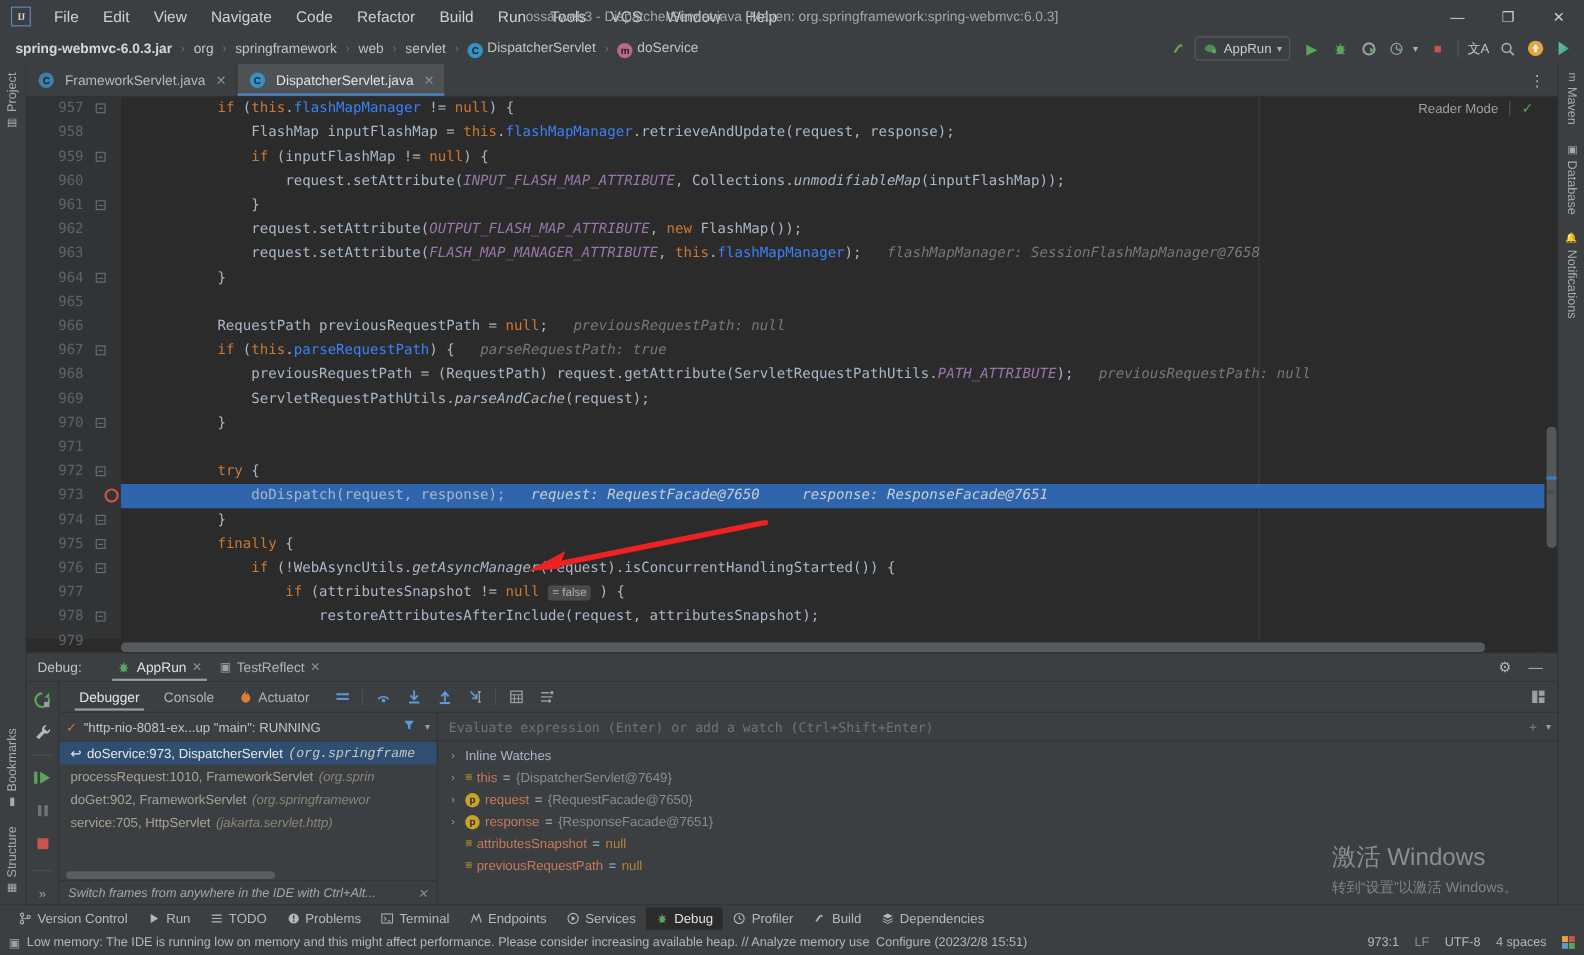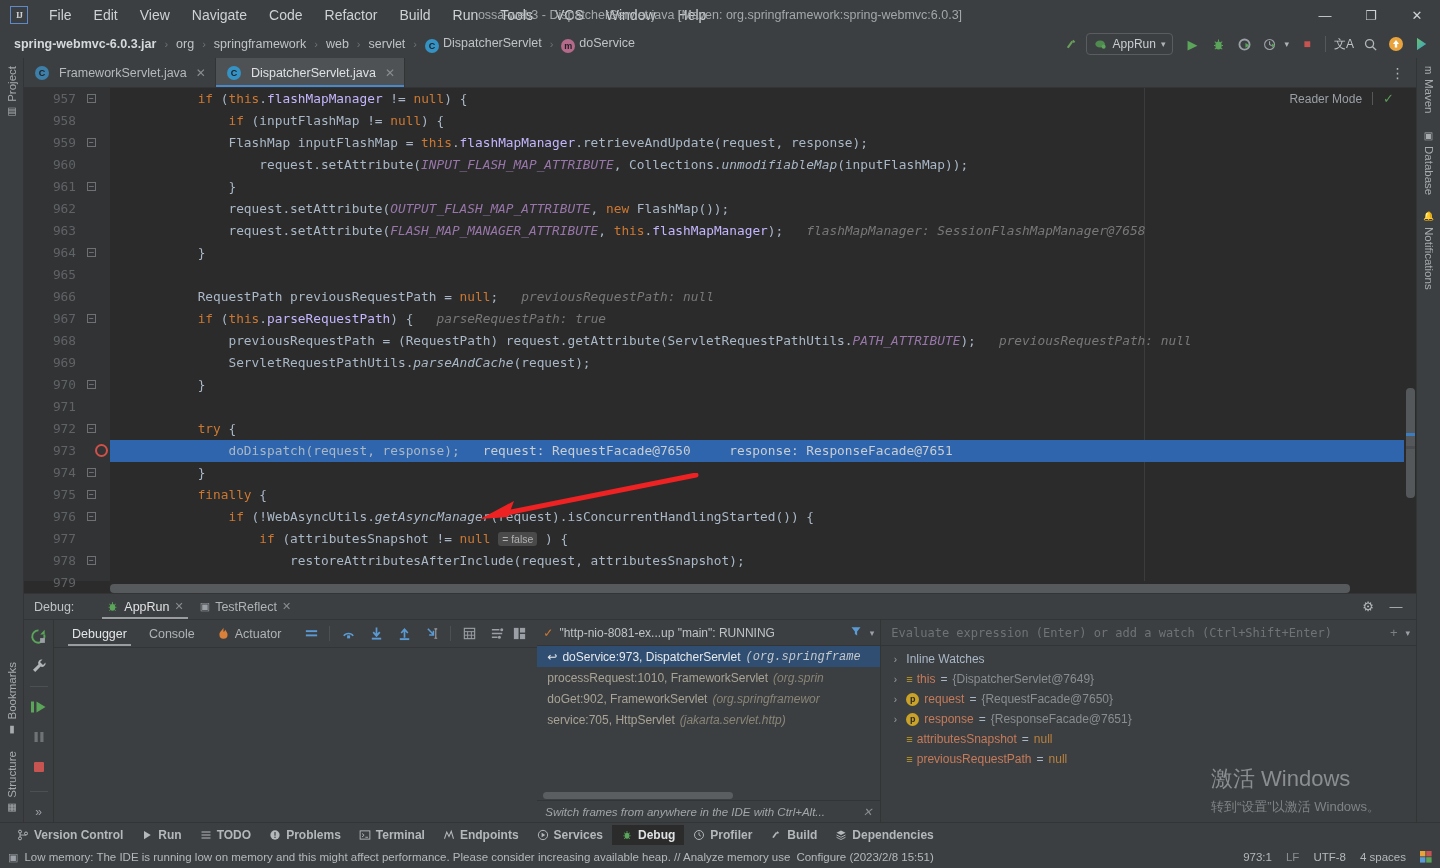--- a/index.html
+++ b/index.html
@@ -130,26 +130,26 @@
   }
   .code-lines { flex: 1 1 auto; position: relative; background: #2b2b2b; overflow: hidden; }
   .cl { height: 22px; white-space: pre; padding-left: 26px; position: relative; }
   .cl.hl { background: #2f65ac; }
   .margin-line {
     position: absolute; top: 0; bottom: 0; left: 1034px; width: 1px; background: #3a3d3f;
   }
   
   .kw   { color: #cc7832; }
   .cmt  { color: #808080; }
-  .fld  { color: #c4b5fd; }
+  .fld  { color: #3b82f6; }
   .stat { color: #9876aa; font-style: italic; }
   .mthi { color: #a9b7c6; font-style: italic; }
   .txt  { color: #a9b7c6; }
   .hint { color: #787878; font-style: italic; }
-  .hintw{ color: #c8cdd2; }
+  .hintw{ color: #c8cdd2; font-style: italic; }
   .inlay {
     background: #4a4a4a; color: #b0b0b0; font-size: 10.5px; font-style: normal;
     border-radius: 3px; padding: 1px 4px; font-family: "Liberation Sans", sans-serif;
   }
   .red-arrow { position: absolute; left: 450px; top: 385px; pointer-events: none; z-index: 6; }
   .hscroll {
     position: absolute; left: 86px; right: 18px; bottom: 0px; height: 9px; background: #2b2b2b;
   }
   .hscroll .thumb { height: 9px; width: 1240px; background: #565a5c; border-radius: 4px; }
   .vscroll-track {
@@ -172,21 +172,21 @@
   .dh-tab.active { color: #dfe1e3; }
   .dh-tab.active::after { content:""; position:absolute; left:4px; right:4px; bottom:-1px; height:2px; background:#9a9da0; }
   .dh-right { margin-left: auto; display: flex; align-items: center; gap: 4px; padding-right: 8px; }
 
   .debug-main { flex: 1 1 auto; display: flex; min-height: 0; }
   .dbg-left-strip {
     width: 30px; flex: 0 0 30px; background: #3c3f41; display: flex; flex-direction: column;
     align-items: center; padding-top: 6px; gap: 10px; border-right: 1px solid #323436;
   }
   .dbg-ico { width: 20px; height: 20px; display: flex; align-items: center; justify-content: center; font-size: 14px; }
-  .dbg-content { flex: 1 1 auto; display: flex; flex-direction: row; min-width: 0; }
+  .dbg-content { flex: 1 1 auto; display: flex; flex-direction: column; min-width: 0; }
   .dbg-tabs {
     height: 28px; flex: 0 0 28px; display: flex; align-items: center; gap: 2px; padding-left: 8px;
     border-bottom: 1px solid #323436;
   }
   .dtab { padding: 4px 10px; font-size: 12.5px; color: #b0b3b6; position: relative; }
   .dtab.active { color: #e3e5e7; }
   .dtab.active::after { content:""; position:absolute; left:6px; right:6px; bottom:-1px; height:2px; background:#9a9da0; }
   .dtab-icons { display: flex; align-items: center; gap: 8px; margin-left: 8px; }
   .dtb { width: 20px; height: 20px; display:flex; align-items:center; justify-content:center; font-size: 13px; color: #6aa3d5; }
   .dtabs-right { margin-left: auto; padding-right: 8px; display: flex; align-items: center; }
@@ -236,21 +236,21 @@
   .watermark {
     position: absolute; right: 60px; bottom: 52px; text-align: left; color: #7f8285;
     pointer-events: none; z-index: 8;
   }
   .watermark .w1 { font-size: 22px; color: #8b8e91; }
   .watermark .w2 { font-size: 13px; color: #808386; margin-top: 4px; }
 
   
   .tool-bar {
     height: 24px; flex: 0 0 24px; background: #3c3f41; display: flex; align-items: center;
-    padding-left: 8px; gap: 0px; border-top: 1px solid #323436; font-weight: bold;
+    padding-left: 8px; gap: 0px; border-top: 1px solid #323436;
   }
   .tw {
     display: flex; align-items: center; gap: 5px; padding: 3px 9px; font-size: 12px; color: #b5b8bb;
     white-space: nowrap;
   }
   .tw.active { background: #2b2b2b; color: #dfe1e3; }
 
   
   .status-bar {
     height: 22px; flex: 0 0 22px; background: #3c3f41; display: flex; align-items: center;
@@ -443,22 +443,22 @@
               <div class="gln">974<span class="fold">–</span></div>
               <div class="gln">975<span class="fold">−</span></div>
               <div class="gln">976<span class="fold">−</span></div>
               <div class="gln">977</div>
               <div class="gln">978<span class="fold">−</span></div>
               <div class="gln">979</div>
             </div>
           <div class="code-lines" id="codelines">
             <div class="margin-line"></div>
           <div class="cl"><span class="txt">        </span><span class="kw">if</span><span class="txt"> (</span><span class="kw">this</span><span class="txt">.</span><span class="fld">flashMapManager</span><span class="txt"> != </span><span class="kw">null</span><span class="txt">) {</span></div>
+              <div class="cl"><span class="txt">            FlashMap inputFlashMap = </span><span class="kw">this</span><span class="txt">.</span><span class="fld">flashMapManager</span><span class="txt">.retrieveAndUpdate(request, response);</span></div>
               <div class="cl"><span class="txt">            </span><span class="kw">if</span><span class="txt"> (inputFlashMap != </span><span class="kw">null</span><span class="txt">) {</span></div>
-              <div class="cl"><span class="txt">            FlashMap inputFlashMap = </span><span class="kw">this</span><span class="txt">.</span><span class="fld">flashMapManager</span><span class="txt">.retrieveAndUpdate(request, response);</span></div>
               <div class="cl"><span class="txt">                request.setAttribute(</span><span class="stat">INPUT_FLASH_MAP_ATTRIBUTE</span><span class="txt">, Collections.</span><span class="mthi">unmodifiableMap</span><span class="txt">(inputFlashMap));</span></div>
               <div class="cl"><span class="txt">            }</span></div>
               <div class="cl"><span class="txt">            request.setAttribute(</span><span class="stat">OUTPUT_FLASH_MAP_ATTRIBUTE</span><span class="txt">, </span><span class="kw">new</span><span class="txt"> FlashMap());</span></div>
               <div class="cl"><span class="txt">            request.setAttribute(</span><span class="stat">FLASH_MAP_MANAGER_ATTRIBUTE</span><span class="txt">, </span><span class="kw">this</span><span class="txt">.</span><span class="fld">flashMapManager</span><span class="txt">);</span><span class="hint">   flashMapManager: SessionFlashMapManager@7658</span></div>
               <div class="cl"><span class="txt">        }</span></div>
               <div class="cl"></div>
               <div class="cl"><span class="txt">        RequestPath previousRequestPath = </span><span class="kw">null</span><span class="txt">;</span><span class="hint">   previousRequestPath: null</span></div>
               <div class="cl"><span class="txt">        </span><span class="kw">if</span><span class="txt"> (</span><span class="kw">this</span><span class="txt">.</span><span class="fld">parseRequestPath</span><span class="txt">) {</span><span class="hint">   parseRequestPath: true</span></div>
               <div class="cl"><span class="txt">            previousRequestPath = (RequestPath) request.getAttribute(ServletRequestPathUtils.</span><span class="stat">PATH_ATTRIBUTE</span><span class="txt">);</span><span class="hint">   previousRequestPath: null</span></div>
               <div class="cl"><span class="txt">            ServletRequestPathUtils.</span><span class="mthi">parseAndCache</span><span class="txt">(request);</span></div>

